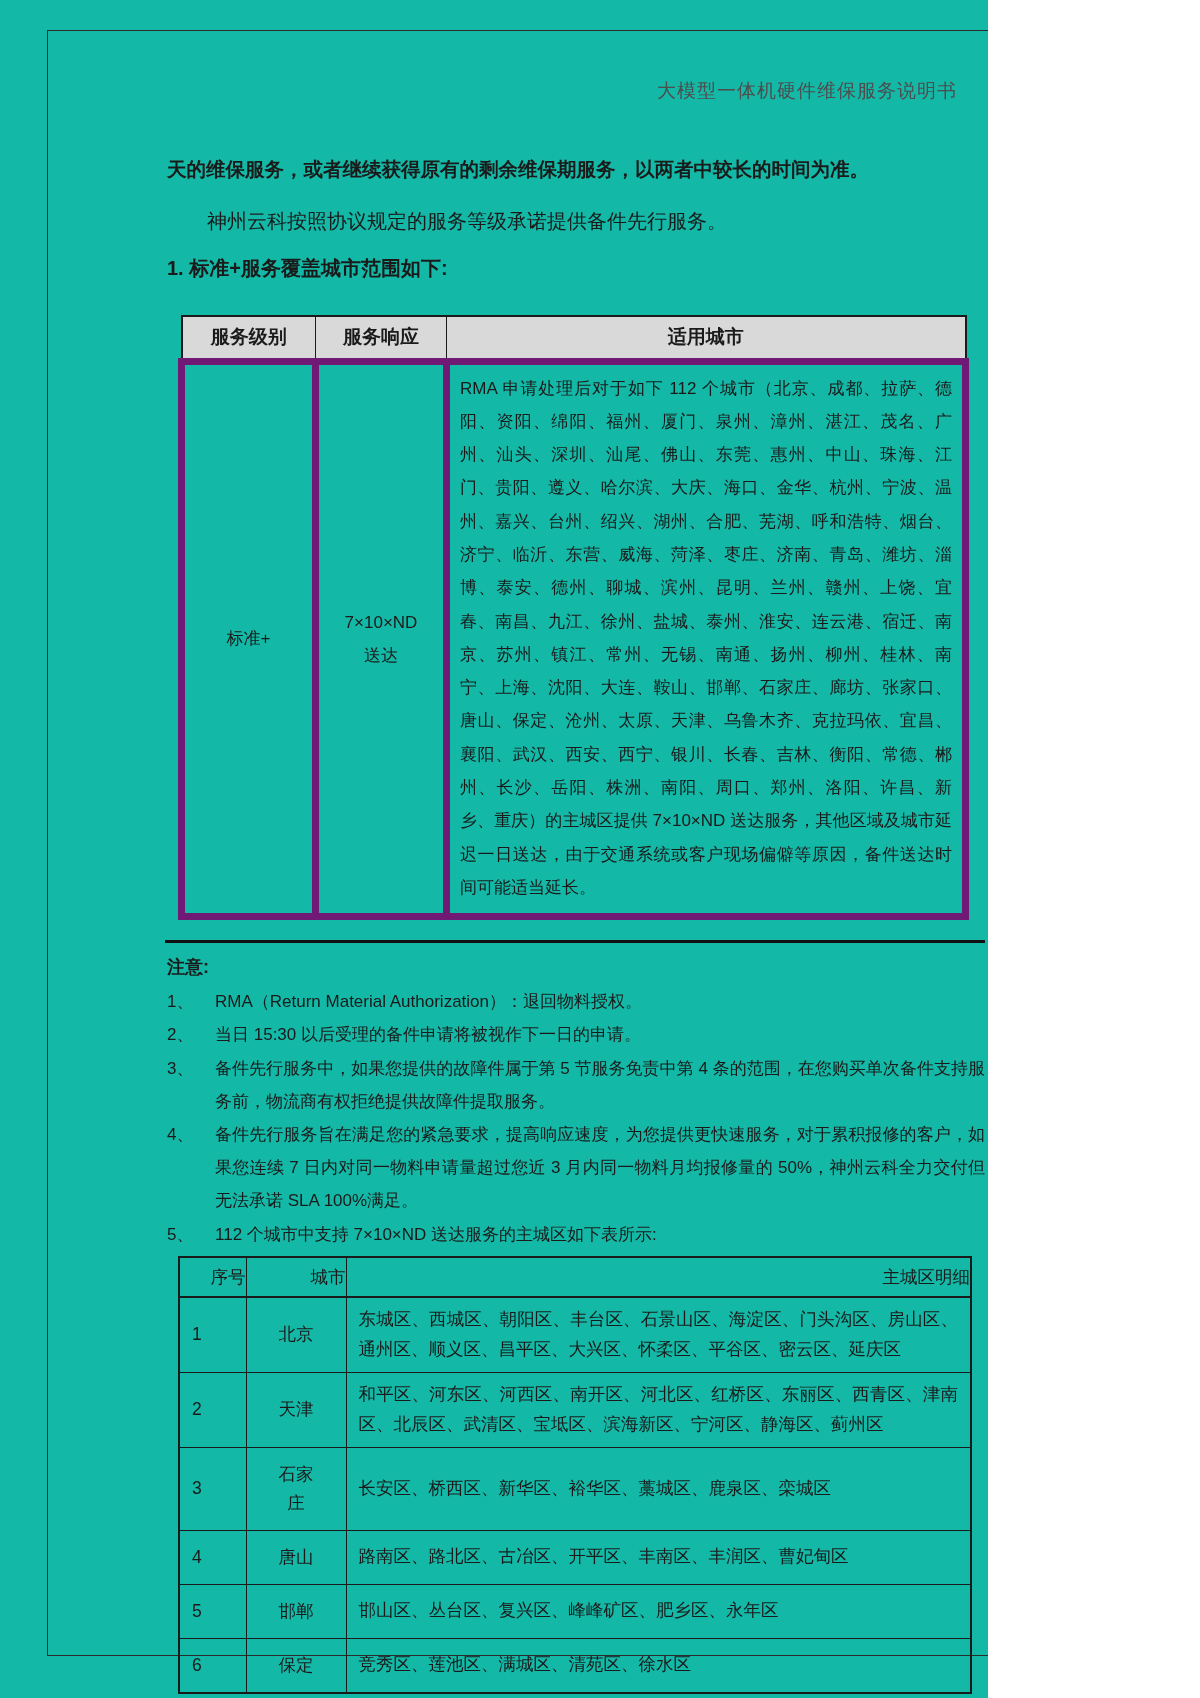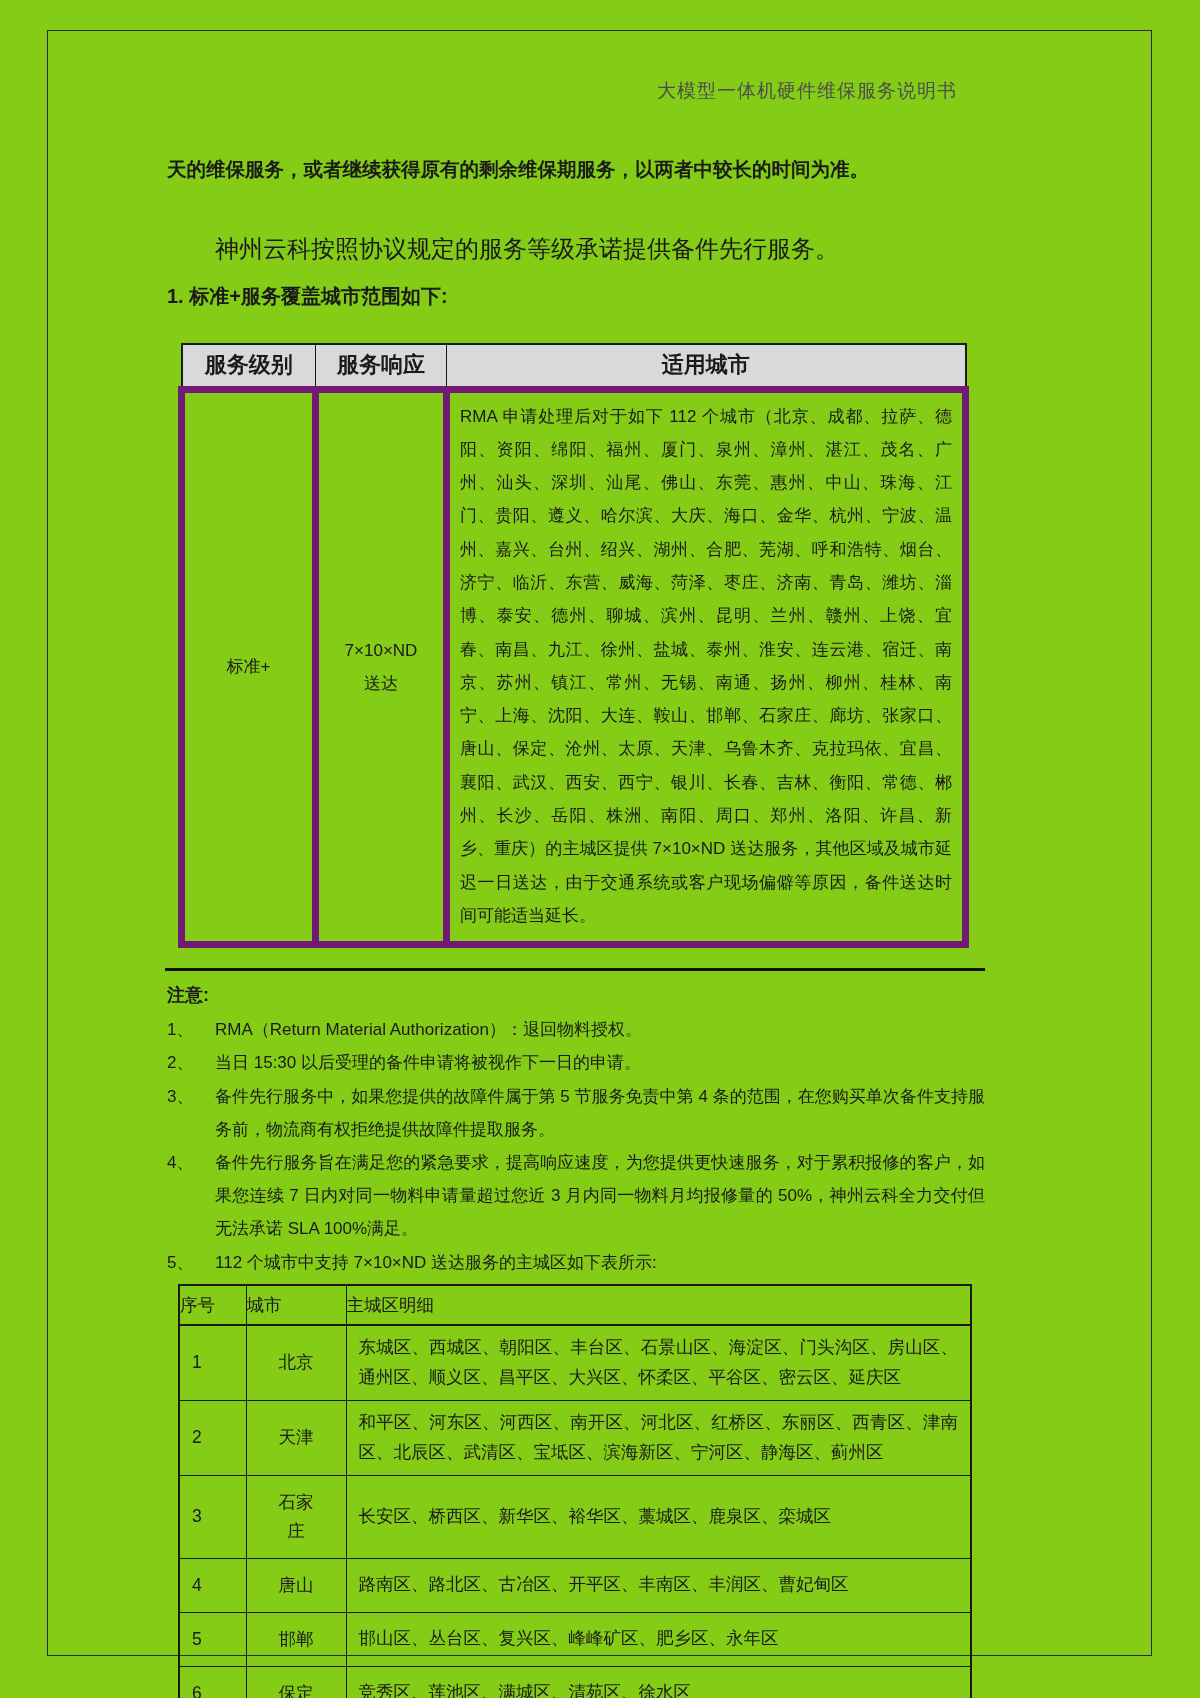--- a/index.html
+++ b/index.html
@@ -1,21 +1,21 @@
 <!DOCTYPE html>
 <html><head>
 <meta charset="utf-8">
 <style>
   * { margin: 0; padding: 0; box-sizing: border-box; }
   html, body { background: #ffffff; }
   .page {
     position: relative;
-    width: 1200px;
+    width: 988px;
     height: 1698px;
-    background: #84cc16;
+    background: #14b8a6;
     font-family: "Liberation Sans", "DejaVu Sans", sans-serif;
     color: #1a1a1a;
     overflow: hidden;
   }
   .page-border {
     position: absolute;
     left: 47px; top: 30px;
     width: 1105px; height: 1626px;
     border: 1px solid #2b2b2b;
     pointer-events: none;
@@ -34,22 +34,22 @@
     color: #4d4d4d;
     letter-spacing: 1px;
   }
   .para1 {
     margin-top: 50px;
     font-size: 19.5px;
     line-height: 30px;
     font-weight: bold;
   }
   .para2 {
-    margin-top: 50px;
-    font-size: 24px;
+    margin-top: 22px;
+    font-size: 20px;
     line-height: 30px;
     text-indent: 2em;
   }
   .section-heading {
     margin-top: 19px;
     font-size: 20px;
     font-weight: bold;
   }
   table { border-collapse: collapse; }
   .service-table {
@@ -57,21 +57,21 @@
     margin-left: 11px;
     width: 784px;
     table-layout: fixed;
     border: 2px solid #1a1a1a;
   }
   .service-table th {
     background: #d9d9d9;
     border: 1px solid #1a1a1a;
     border-bottom: 2px solid #1a1a1a;
     height: 45px;
-    font-size: 22px;
+    font-size: 19px;
     font-weight: bold;
     text-align: center;
     vertical-align: middle;
   }
   .service-table .col-level { width: 134px; }
   .service-table .col-response { width: 131px; }
   .service-table .col-cities { width: 519px; }
   .service-table td {
     border: 7px solid #701a75;
     vertical-align: middle;
@@ -119,21 +119,21 @@
     width: 792px;
     table-layout: fixed;
     border: 2px solid #1a1a1a;
   }
   .district-table th {
     border: 1px solid #1a1a1a;
     border-bottom: 2px solid #1a1a1a;
     height: 40px;
     font-size: 17.5px;
     font-weight: normal;
-    text-align: left;
+    text-align: right;
     vertical-align: middle;
   }
   .district-table .col-no { width: 67px; }
   .district-table .col-city { width: 100px; }
   .district-table .col-districts { width: 625px; }
   .district-table td {
     border: 1px solid #1a1a1a;
     font-size: 17.5px;
     vertical-align: middle;
   }

